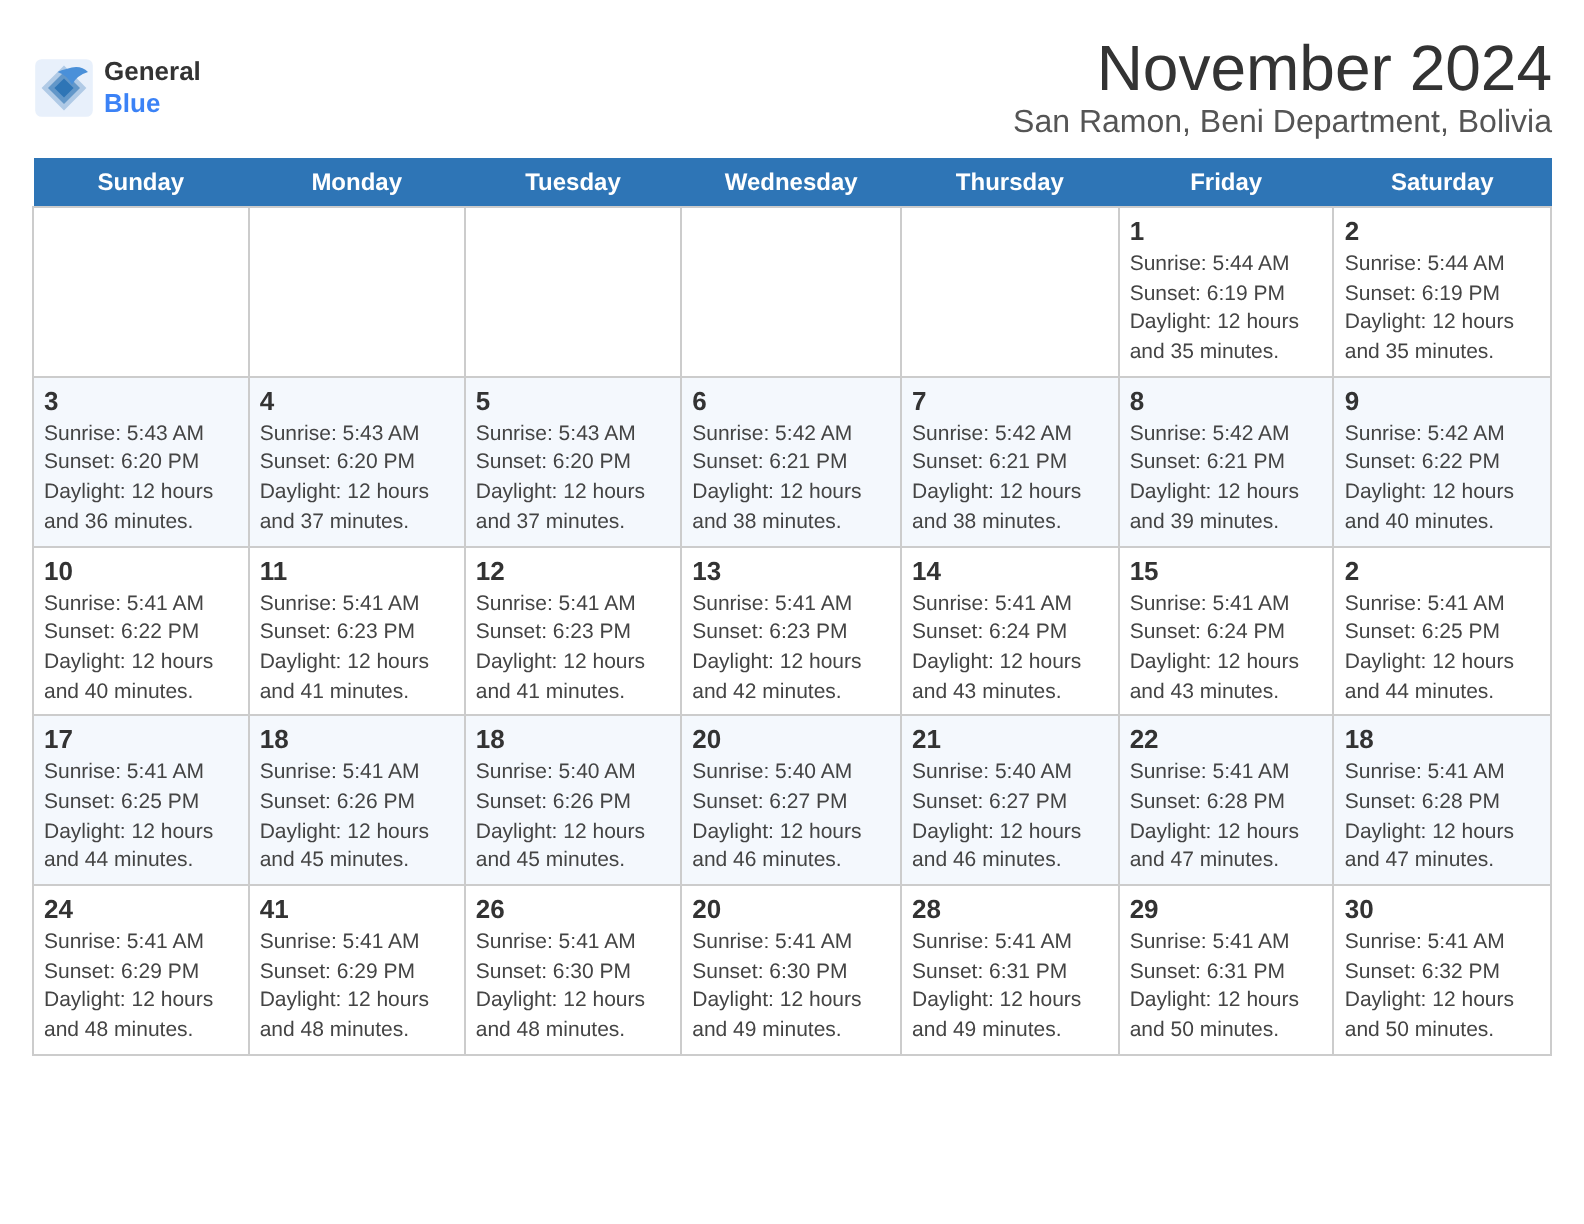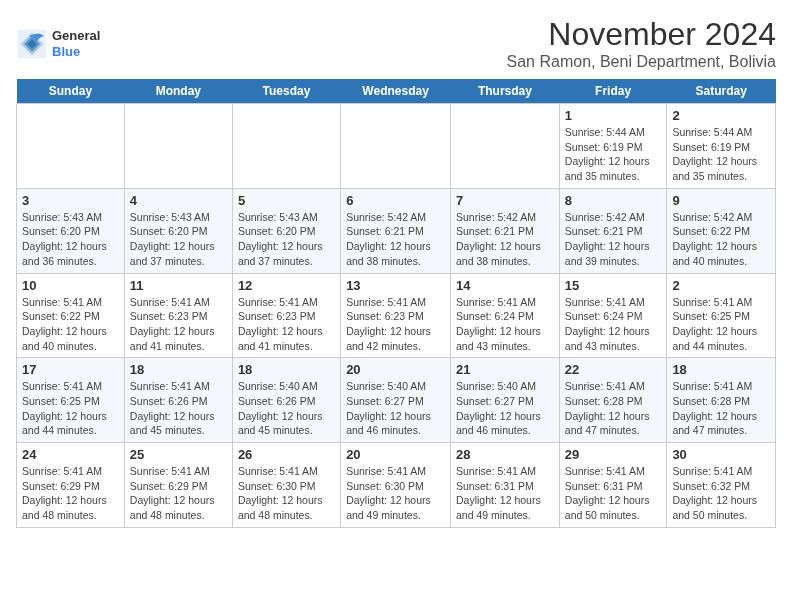--- a/index.html
+++ b/index.html
@@ -229,21 +229,21 @@
           <span class="day-num">18</span>
           <div class="day-detail">Sunrise: 5:41 AM<br>Sunset: 6:28 PM<br>Daylight: 12 hours and 47 minutes.</div>
         </td>
       </tr>
       <tr>
         <td>
           <span class="day-num">24</span>
           <div class="day-detail">Sunrise: 5:41 AM<br>Sunset: 6:29 PM<br>Daylight: 12 hours and 48 minutes.</div>
         </td>
         <td>
-          <span class="day-num">25</span>
+          <span class="day-num">41</span>
           <div class="day-detail">Sunrise: 5:41 AM<br>Sunset: 6:29 PM<br>Daylight: 12 hours and 48 minutes.</div>
         </td>
         <td>
           <span class="day-num">26</span>
           <div class="day-detail">Sunrise: 5:41 AM<br>Sunset: 6:30 PM<br>Daylight: 12 hours and 48 minutes.</div>
         </td>
         <td>
           <span class="day-num">20</span>
           <div class="day-detail">Sunrise: 5:41 AM<br>Sunset: 6:30 PM<br>Daylight: 12 hours and 49 minutes.</div>
         </td>

